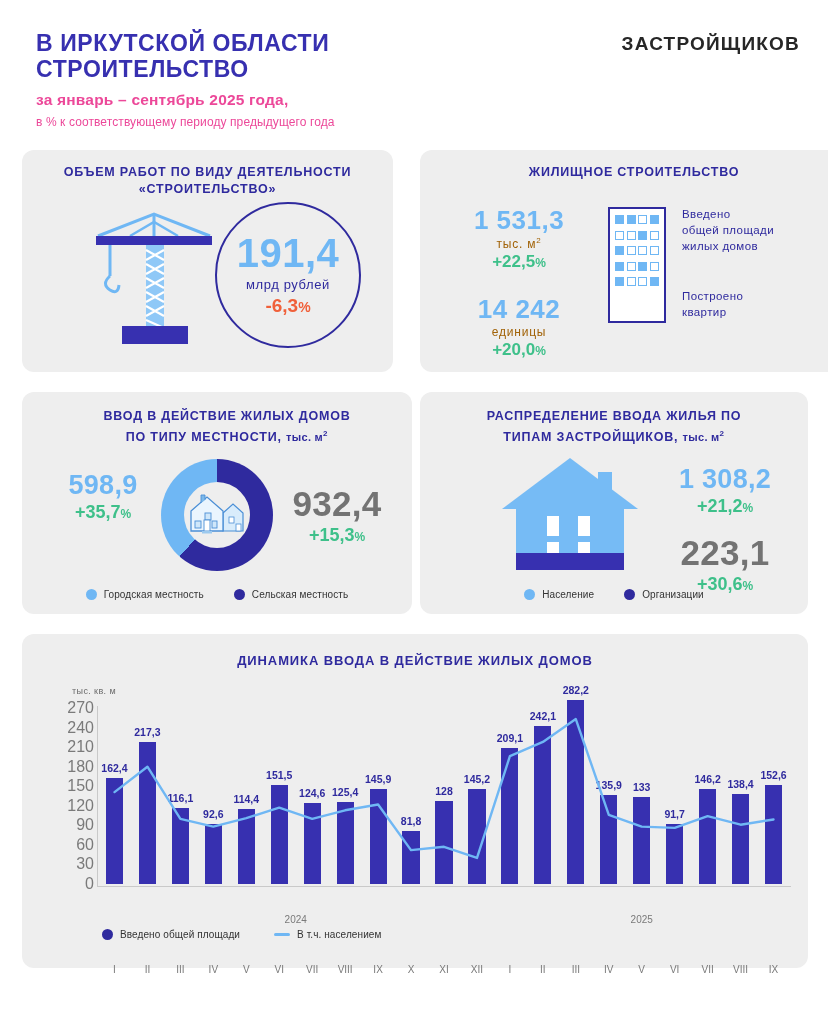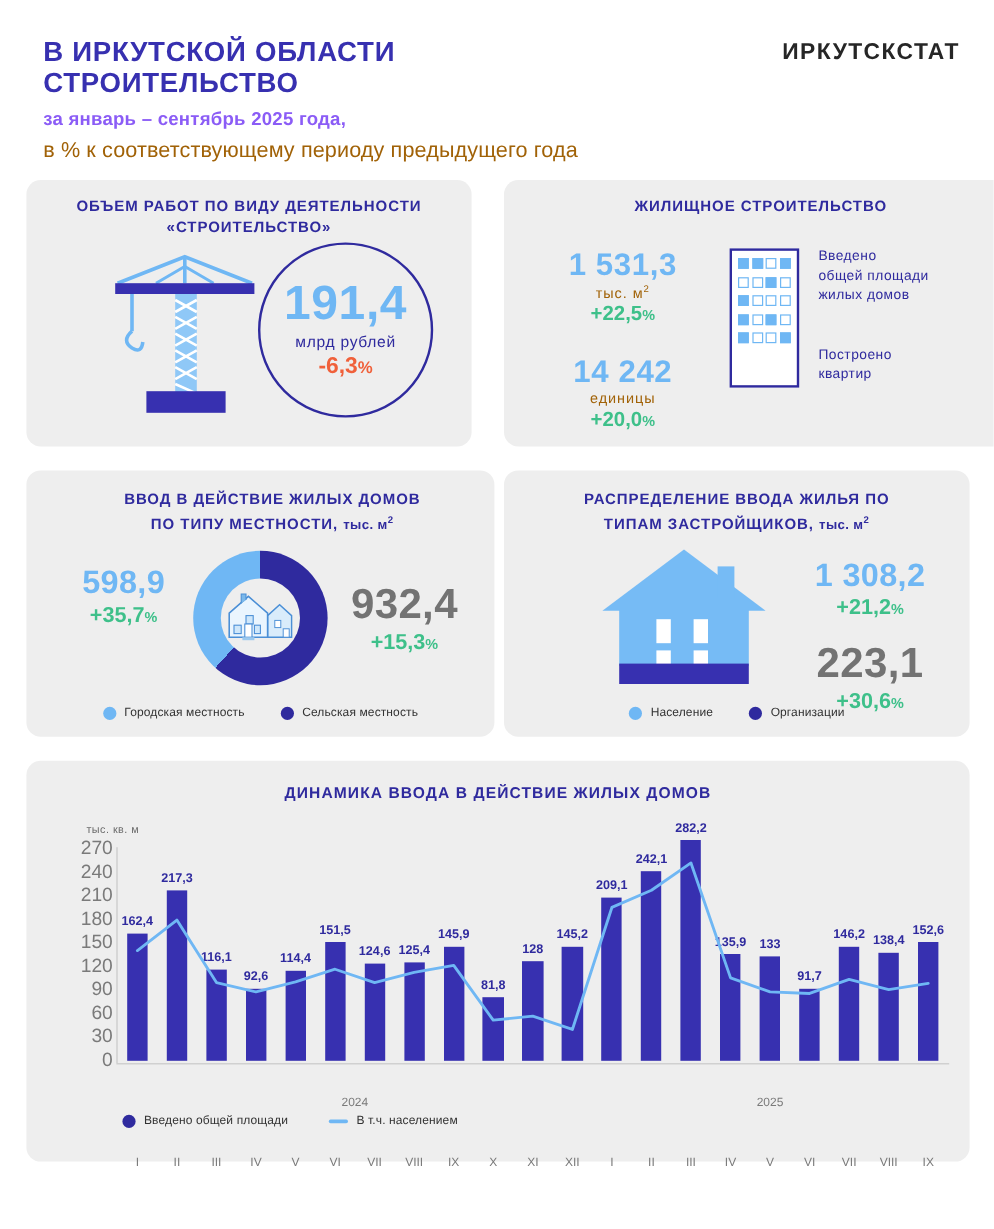--- a/index.html
+++ b/index.html
@@ -13,26 +13,26 @@
 
   
   .header { position: absolute; left: 0; top: 0; width: 828px; height: 146px; }
   .title-block { position: absolute; left: 36px; top: 30px; }
   .title-line {
     font-size: 23px; font-weight: bold; color: #3730b0;
     letter-spacing: 0.6px; line-height: 26px;
   }
   .subtitle {
     margin-top: 9px;
-    font-size: 15.5px; font-weight: bold; color: #8b5cf6;
+    font-size: 15.5px; font-weight: bold; color: #ec4899;
     letter-spacing: 0.2px;
   }
   .subtitle2 {
     margin-top: 6px;
-    font-size: 18px; font-weight: normal; color: #a16207;
+    font-size: 12px; font-weight: normal; color: #ec4899;
     letter-spacing: 0.1px;
   }
   .logo {
     position: absolute; right: 28px; top: 33px;
     font-size: 19px; font-weight: bold; color: #262626;
     letter-spacing: 1.2px;
   }
 
   
   .card {
@@ -134,21 +134,21 @@
 
 <div class="page">
 
   <div class="header">
     <div class="title-block">
       <div class="title-line">В ИРКУТСКОЙ ОБЛАСТИ</div>
       <div class="title-line">СТРОИТЕЛЬСТВО</div>
       <div class="subtitle">за январь – сентябрь 2025 года,</div>
       <div class="subtitle2">в % к соответствующему периоду предыдущего года</div>
     </div>
-    <div class="logo">ИРКУТСКСТАТ</div>
+    <div class="logo">ЗАСТРОЙЩИКОВ</div>
   </div>
 
   <div class="card" id="card1">
     <div class="card-title">
       <span>ОБЪЕМ РАБОТ ПО ВИДУ ДЕЯТЕЛЬНОСТИ</span><br>
       <span>«СТРОИТЕЛЬСТВО»</span>
     </div>
 
     <div class="crane-wrap">
       <svg width="140" height="140" viewBox="0 0 140 140">

